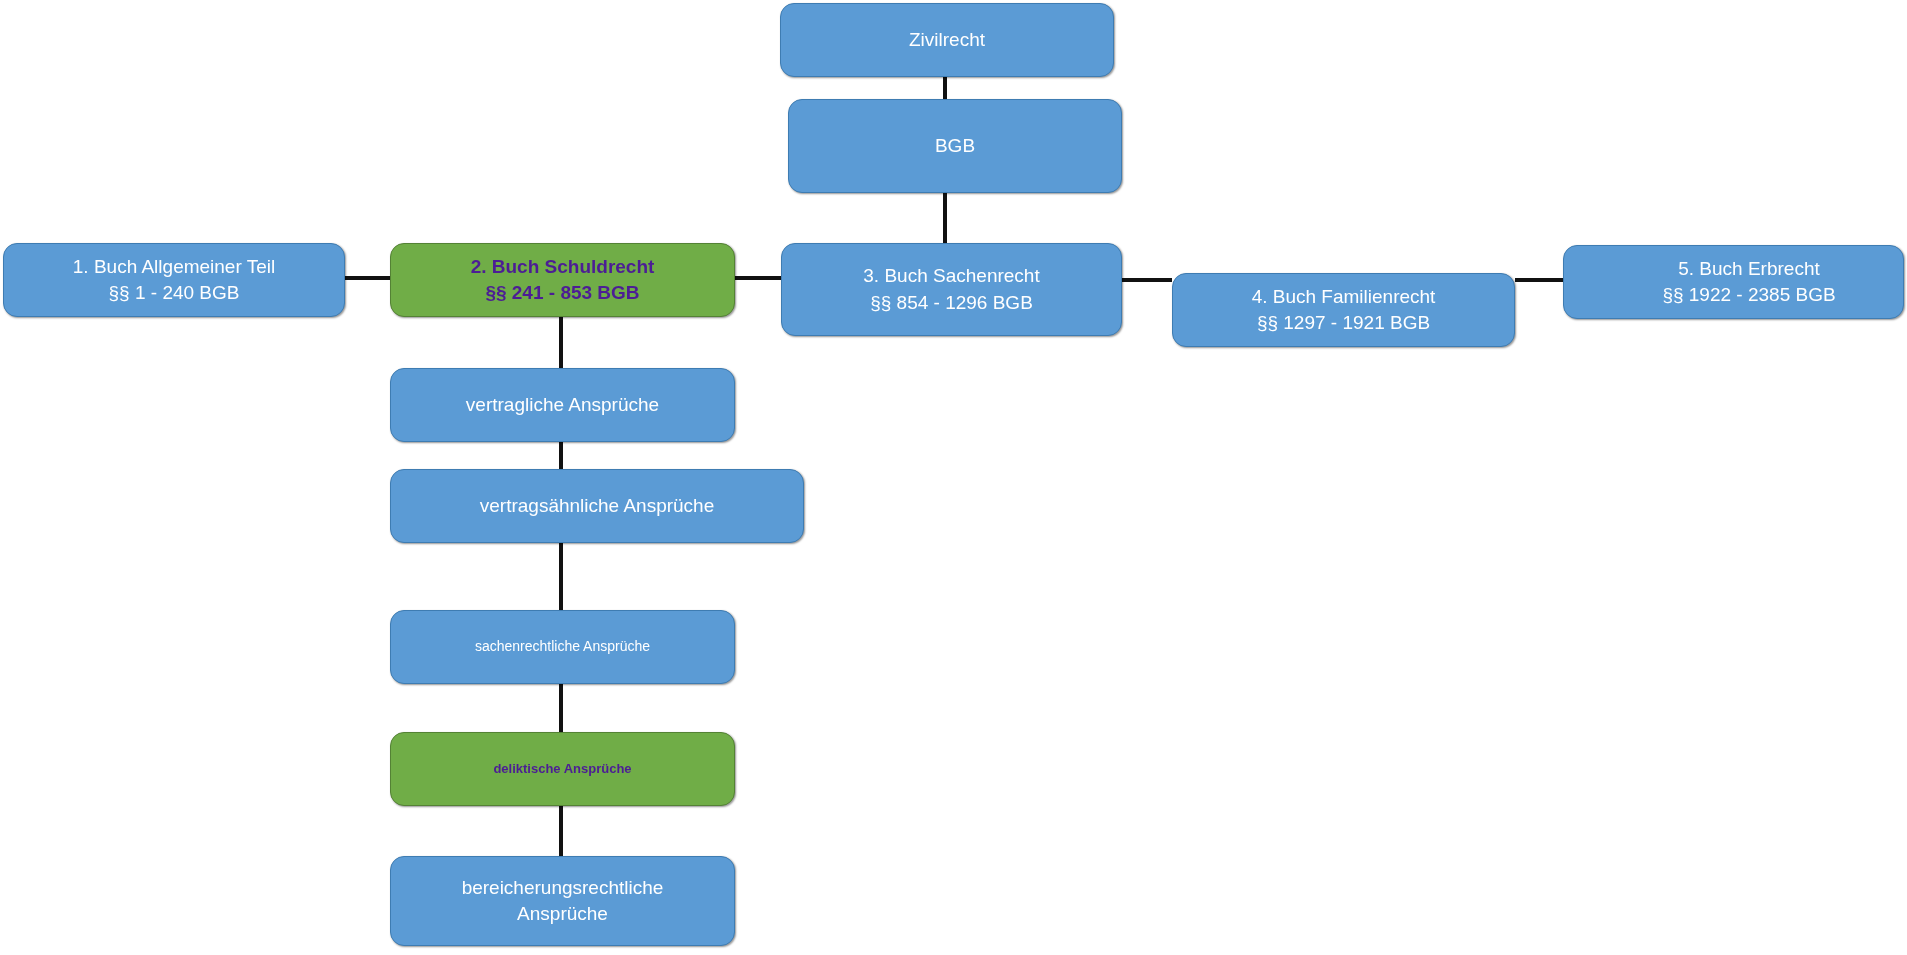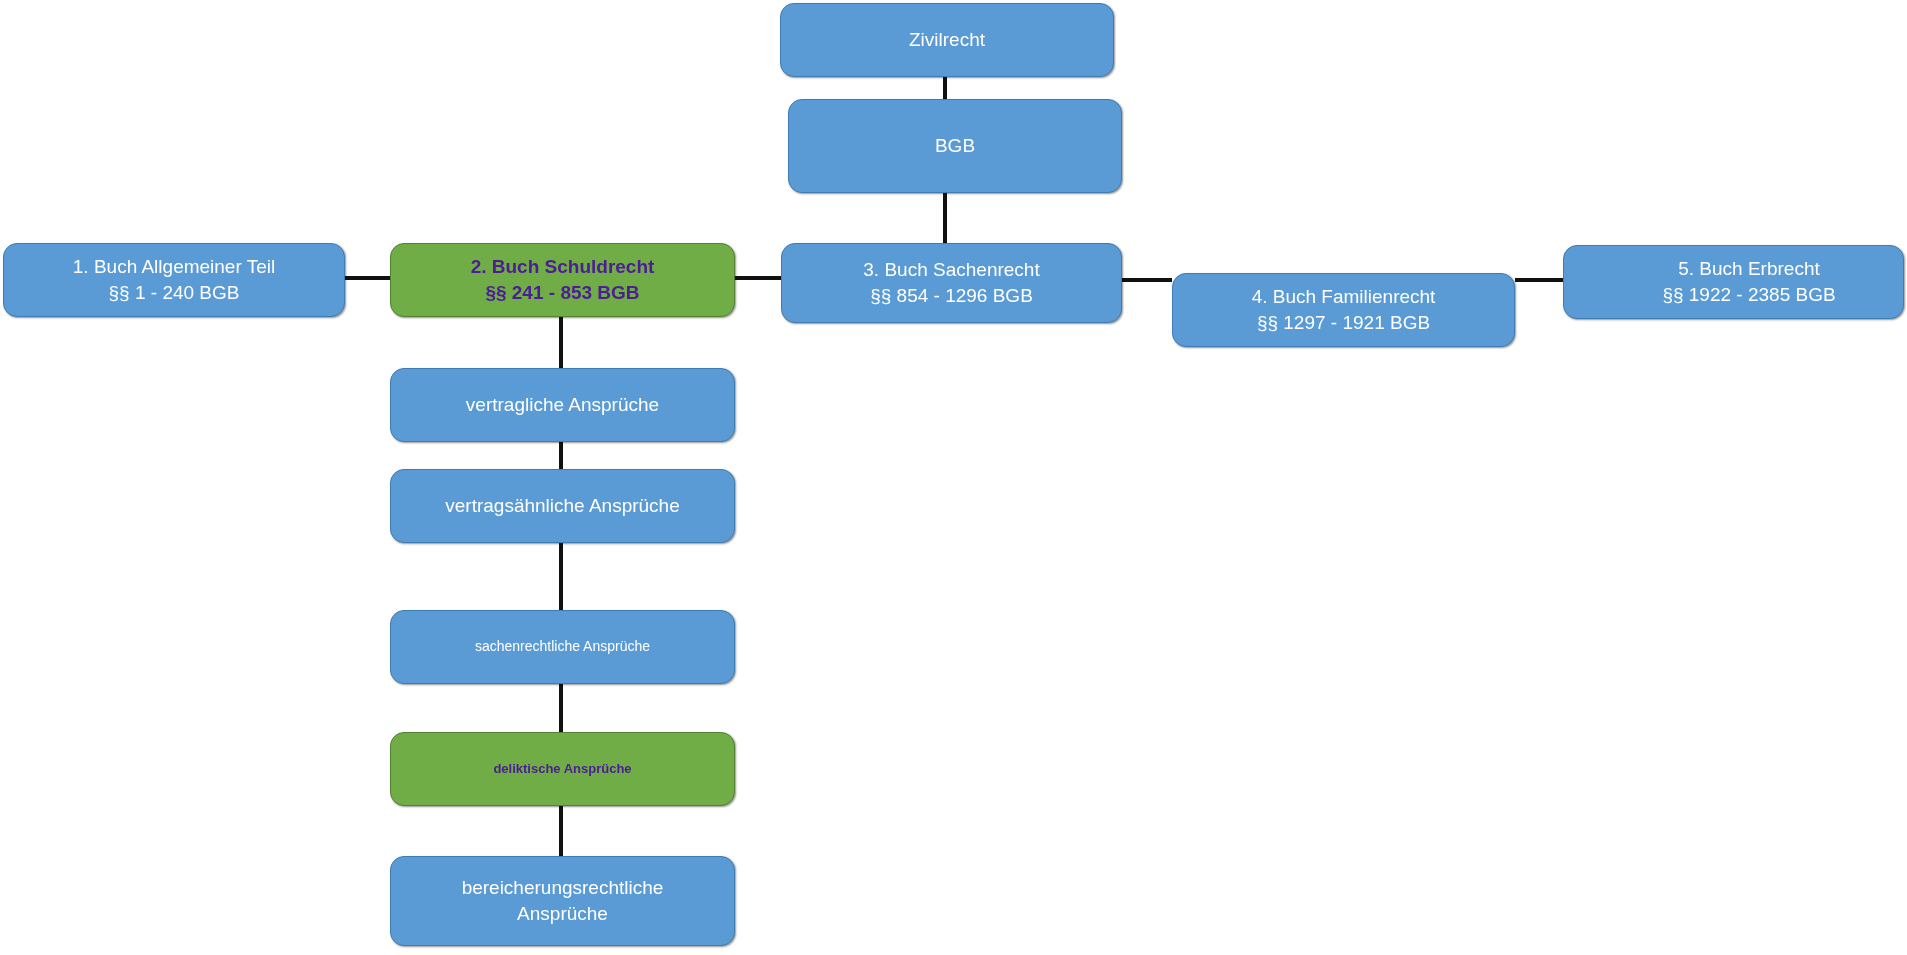--- a/index.html
+++ b/index.html
@@ -86,36 +86,36 @@
         <span class="line1">BGB</span>
       </div>
       <div class="node blue" style="left: 3px; top: 243px; width: 342px; height: 74px; font-size: 19px; align-items: flex-end;">
         <span class="line1">1. Buch Allgemeiner Teil</span>
         <span class="line2">§§ 1 - 240 BGB</span>
       </div>
       <div class="node green" style="left: 390px; top: 243px; width: 345px; height: 74px; font-size: 19px;">
         <span class="line1">2. Buch Schuldrecht</span>
         <span class="line2">§§ 241 - 853 BGB</span>
       </div>
-      <div class="node blue" style="left: 781px; top: 243px; width: 341px; height: 80px; font-size: 19px;">
+      <div class="node blue" style="left: 781px; top: 243px; width: 341px; height: 93px; font-size: 19px;">
         <span class="line1">3. Buch Sachenrecht</span>
         <span class="line2">§§ 854 - 1296 BGB</span>
       </div>
       <div class="node blue" style="left: 1172px; top: 245px; width: 343px; height: 74px; font-size: 19px; margin-top: 28px;">
         <span class="line1">4. Buch Familienrecht</span>
         <span class="line2">§§ 1297 - 1921 BGB</span>
       </div>
       <div class="node blue" style="left: 1563px; top: 245px; width: 341px; height: 74px; font-size: 19px; padding-left: 31px;">
         <span class="line1">5. Buch Erbrecht</span>
         <span class="line2">§§ 1922 - 2385 BGB</span>
       </div>
       <div class="node blue" style="left: 390px; top: 368px; width: 345px; height: 74px; font-size: 19px;">
         <span class="line1">vertragliche Ansprüche</span>
       </div>
-      <div class="node blue" style="left: 390px; top: 469px; width: 345px; height: 74px; font-size: 19px;">
+      <div class="node blue" style="left: 390px; top: 469px; width: 414px; height: 74px; font-size: 19px;">
         <span class="line1">vertragsähnliche Ansprüche</span>
       </div>
       <div class="node blue" style="left: 390px; top: 610px; width: 345px; height: 74px; font-size: 14px;">
         <span class="line1">sachenrechtliche Ansprüche</span>
       </div>
       <div class="node green" style="left: 390px; top: 732px; width: 345px; height: 74px; font-size: 13px; align-items: flex-end;">
         <span class="line1">deliktische Ansprüche</span>
       </div>
       <div class="node blue" style="left: 390px; top: 856px; width: 345px; height: 90px; font-size: 19px;">
         <span class="line1">bereicherungsrechtliche</span>

